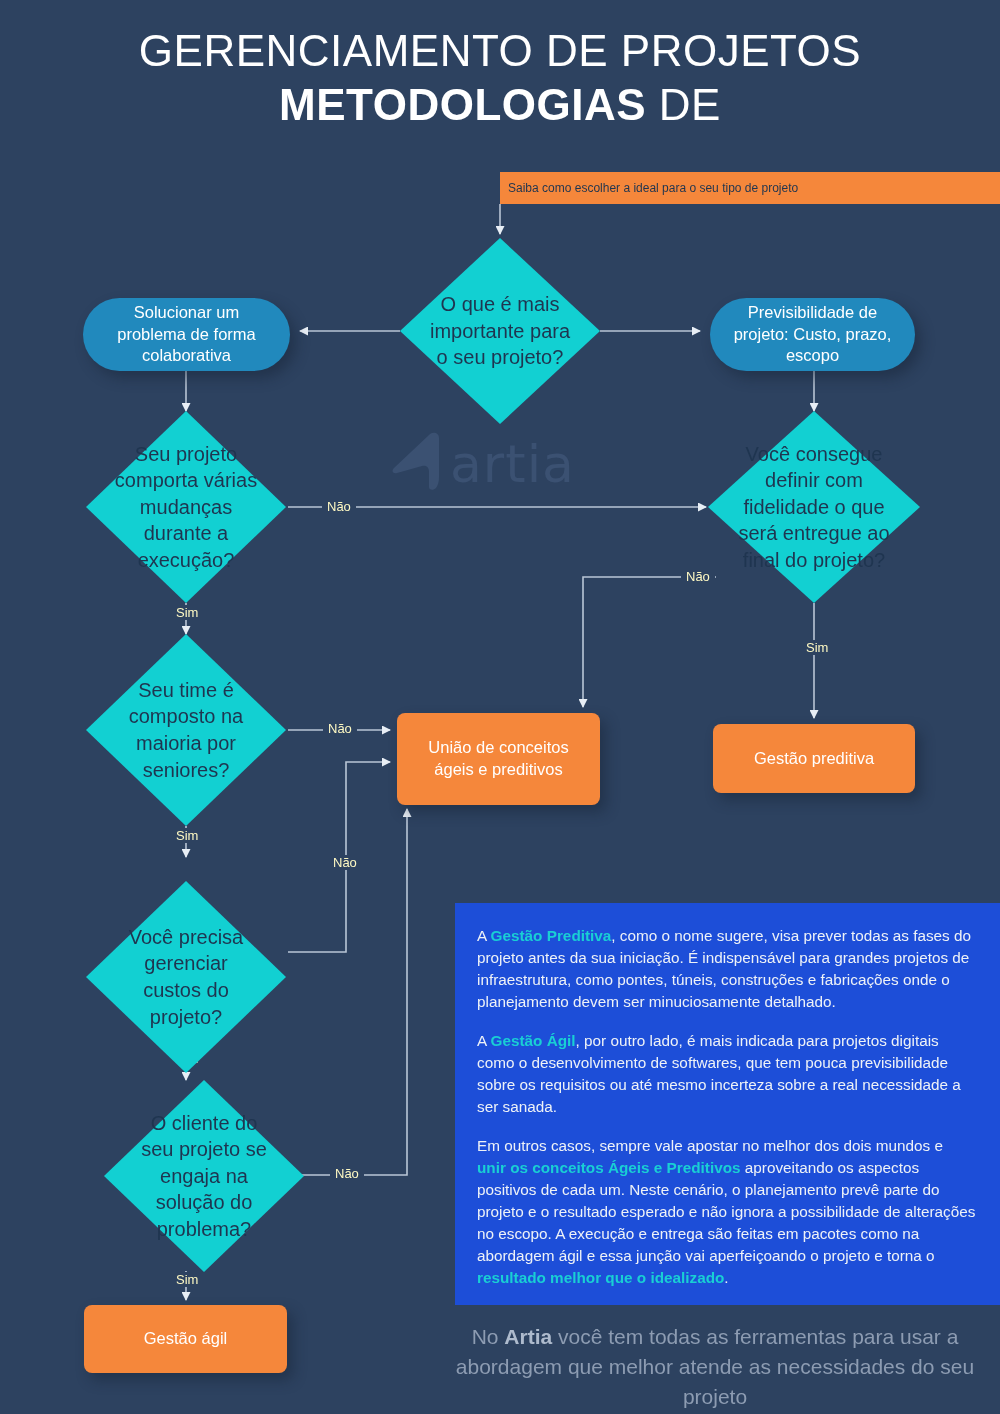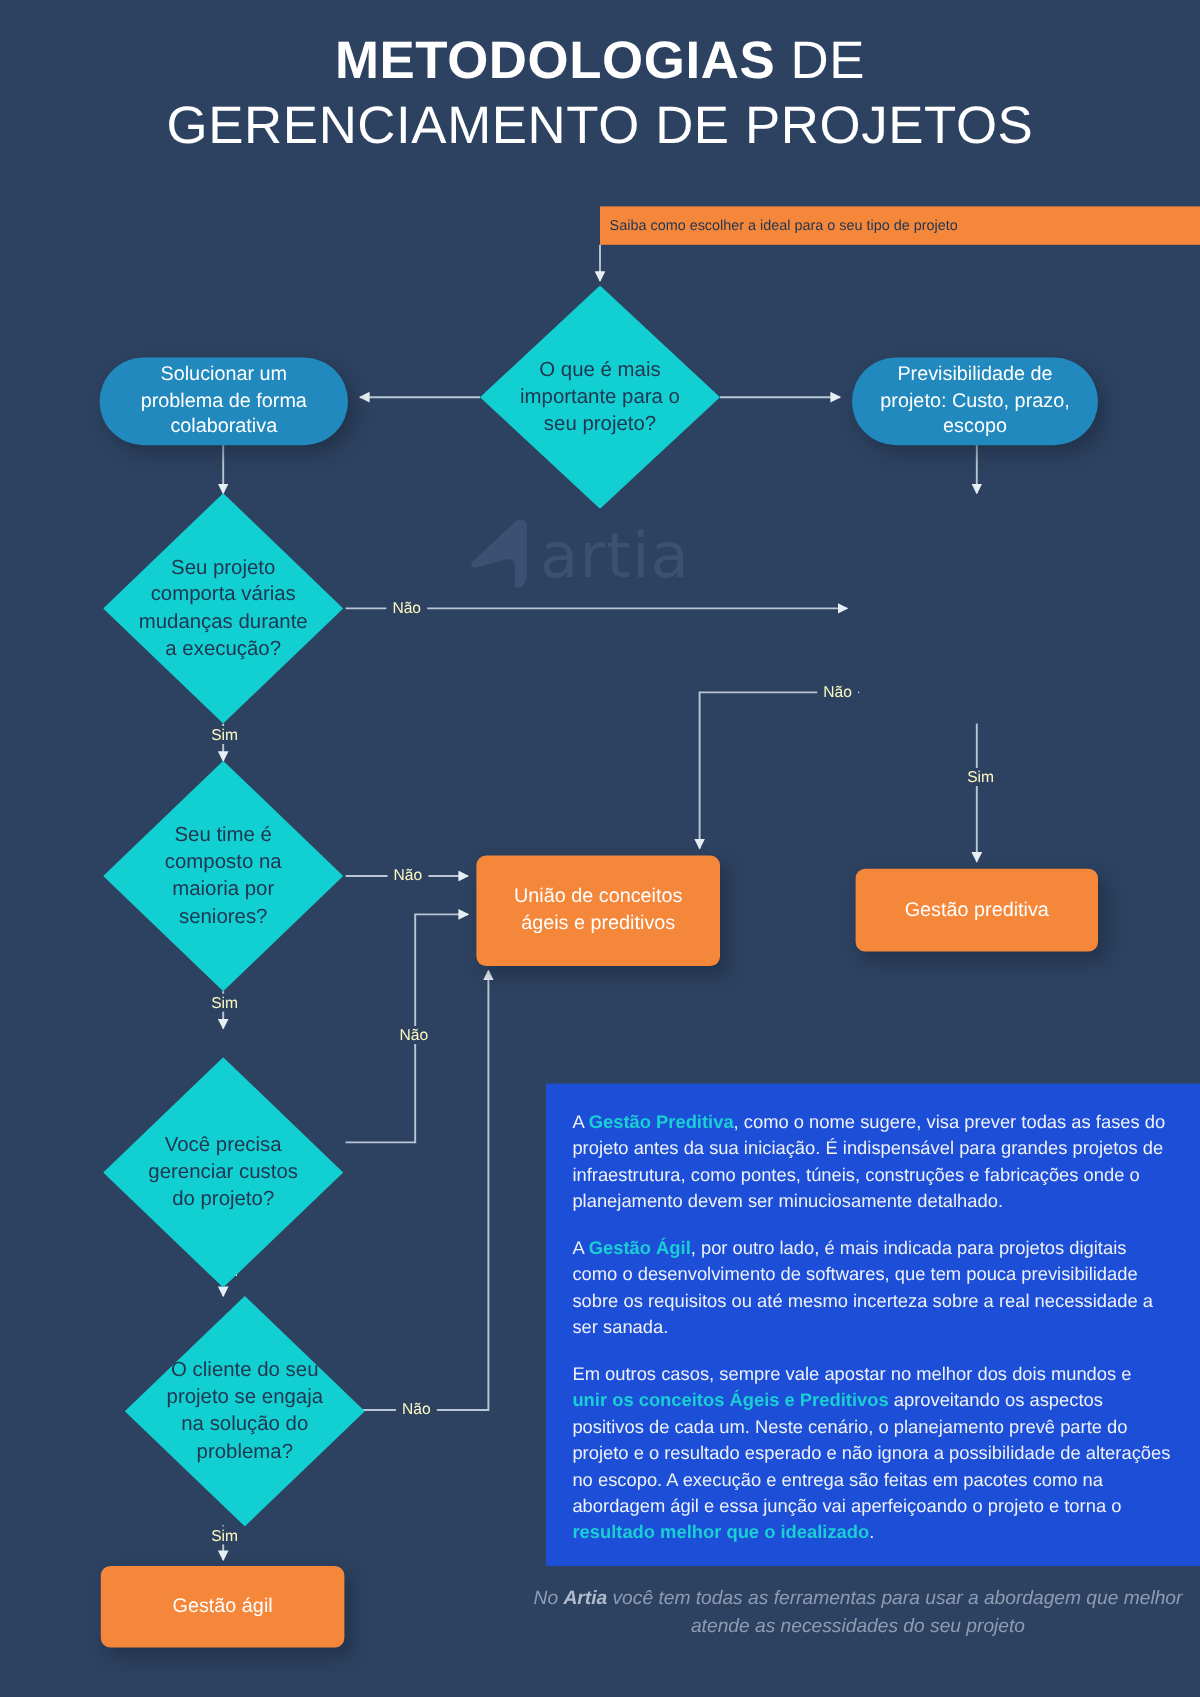--- a/index.html
+++ b/index.html
@@ -121,21 +121,21 @@
   }
   .diamond-text {
     position: absolute;
     left: 0; top: 0;
     width: 100%; height: 100%;
     display: flex;
     align-items: center;
     justify-content: center;
     text-align: center;
     color: #1f3550;
-    font-size: 17px;
+    font-size: 20px;
     line-height: 1.33;
     padding: 0 14%;
   }
 
   .orange-box {
     background: #f5873b;
     border-radius: 8px;
     color: #ffffff;
     display: flex;
     align-items: center;
@@ -166,34 +166,33 @@
   .hl { color: #19cfd4; font-weight: 700; }
 
   
   .footer {
     position: absolute;
     left: 430px;
     top: 1322px;
     width: 570px;
     text-align: center;
     color: #8d9cb2;
-    font-size: 16px;
+    font-size: 21px;
     line-height: 1.42;
-    font-style: italic;
   }
   .footer b { color: #aebbcd; font-weight: 700; }
 </style>
 </head>
 <body>
 
 <div id="page">
 
   <div class="title-block">
+    <div class="title-line title-light">GERENCIAMENTO DE PROJETOS</div>
     <div class="title-line"><span class="title-strong">METODOLOGIAS</span><span class="title-light"> DE</span></div>
-    <div class="title-line title-light">GERENCIAMENTO DE PROJETOS</div>
   </div>
 
   <div class="banner">Saiba como escolher a ideal  para o seu tipo de projeto</div>
 
   <div class="watermark">
     <svg width="62" height="62" viewBox="0 0 62 62">
       <path d="M51 8 C51 3, 45 1, 41 5 L6 38 C3 41, 5 44, 9 43 L34 36 C39 35, 41 38, 41 42 L41 57 C41 60, 45 61, 48 58 C50 55, 51 52, 51 47 Z" fill="#3b5172"></path>
     </svg>
     <div class="wm-text">artia</div>
   </div>
@@ -260,20 +259,24 @@
   <div class="diamond-wrap" style="left:400px; top:238px; width:200px; height:186px;">
     <div class="diamond-shape"></div>
     <div class="diamond-text">O que é mais importante para o seu projeto?</div>
   </div>
 
   <div class="diamond-wrap" style="left:86px; top:411px; width:200px; height:192px;">
     <div class="diamond-shape"></div>
     <div class="diamond-text">Seu projeto comporta várias mudanças durante a execução?</div>
   </div>
 
+  <div class="diamond-wrap" style="left:708px; top:411px; width:212px; height:192px;">
+    <div class="diamond-shape"></div>
+    <div class="diamond-text">Você consegue definir com fidelidade o que será entregue ao final do projeto?</div>
+  </div>
 
   <div class="diamond-wrap" style="left:86px; top:634px; width:200px; height:192px;">
     <div class="diamond-shape"></div>
     <div class="diamond-text">Seu time é composto na maioria por seniores?</div>
   </div>
 
   <div class="diamond-wrap" style="left:86px; top:881px; width:200px; height:192px;">
     <div class="diamond-shape"></div>
     <div class="diamond-text">Você precisa gerenciar custos do projeto?</div>
   </div>

